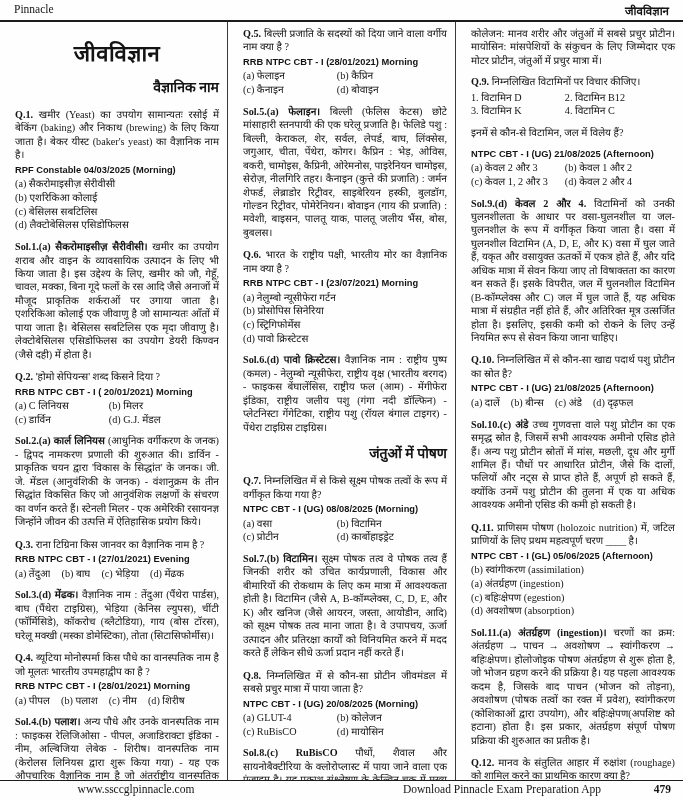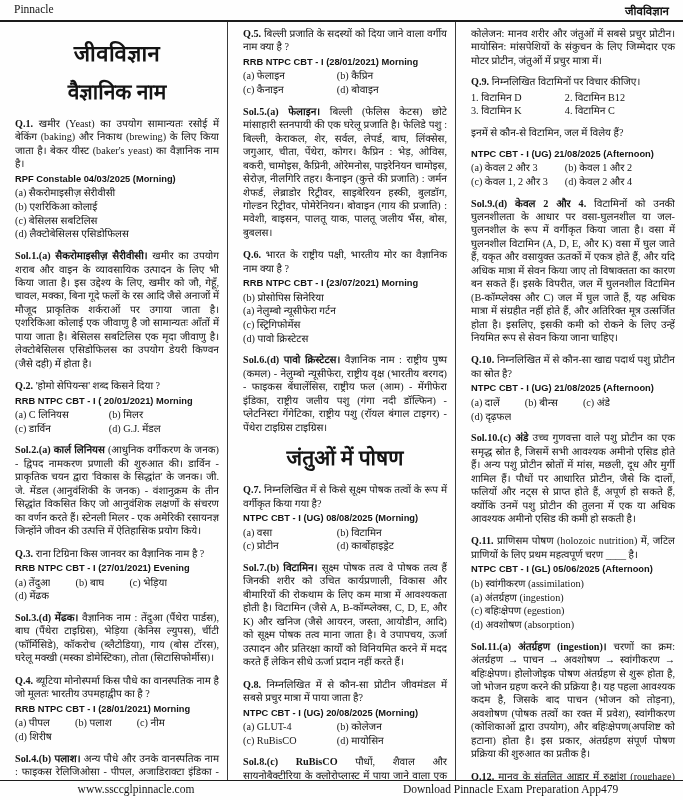--- a/index.html
+++ b/index.html
@@ -17,44 +17,44 @@
   main.content{flex:1;display:flex;overflow:hidden;}
   .col{
     flex:1 1 0;min-width:0;padding:5px 8px 0 15px;overflow:hidden;
   }
   .col + .col{border-left:1px solid #3a3a3a;}
   .chapter{
     text-align:center;font-size:22px;font-weight:bold;margin:10px 0 10px;
     letter-spacing:.5px;
   }
   .section-title{
-    text-align:center;font-size:21px;font-weight:bold;margin:6px 0 12px;
+    text-align:right;font-size:14px;font-weight:bold;margin:6px 0 12px;
   }
   p.q,p.sol,p.para{
     font-size:10.2px;line-height:1.32;text-align:justify;margin:0 0 2px;
   }
   p.sol{margin-bottom:9px;}
   p.para{margin-bottom:8px;}
   .q .qlabel,.sol .slabel,.sol .ans{font-weight:bold;}
   .exam{
     font-family:"Liberation Sans", sans-serif;font-weight:bold;
     font-size:9.3px;line-height:1.35;margin:0 0 1px;
   }
   .opts{font-size:10.2px;line-height:1.34;margin:0 0 8px;}
   .opts.grid{display:grid;grid-template-columns:46% 54%;}
-  .opts.inline{display:flex;flex-wrap:wrap;column-gap:25px;}
+  .opts.inline{display:flex;flex-wrap:wrap;column-gap:11px;}
   .opts .opt{white-space:nowrap;overflow:hidden;}
   .opts.stack .opt{display:block;}
   .page-footer{
     border-top:1.5px solid #1c1c1c;display:flex;align-items:center;
     font-size:11.5px;padding:2px 12px 5px 16px;
   }
   .ftr-site{width:240px;text-align:center;}
   .ftr-app{flex:1;text-align:right;}
-  .ftr-page{width:70px;text-align:left;}
+  .ftr-page{width:70px;text-align:right;font-weight:bold;}
 </style>
 </head>
 <body>
 
 <div class="page">
   <header class="page-header">
     <span class="hdr-left">Pinnacle</span>
     <span class="hdr-right">जीवविज्ञान</span>
   </header>
 
@@ -105,22 +105,22 @@
         <div class="opts grid">
           <div class="opt">(a) फेलाइन</div>
           <div class="opt">(b) कैप्रिन</div>
           <div class="opt">(c) कैनाइन</div>
           <div class="opt">(d) बोवाइन</div>
         </div>
         <p class="sol"><span class="slabel">Sol.5.(a) </span><span class="ans">फेलाइन। </span><span>बिल्ली (फेलिस केटस) छोटे मांसाहारी स्तनपायी की एक घरेलू प्रजाति है। फेलिडे पशु : बिल्ली, केराकल, शेर, सर्वल, लेपर्ड, बाघ, लिंक्सेस, जगुआर, चीता, पेंथेरा, कोगर। कैप्रिन : भेड़, ओविस, बकरी, चामोइस, कैप्रिनी, ओरेमनोस, पाइरेनियन चामोइस, सेरोज़, नीलगिरि तहर। कैनाइन (कुत्ते की प्रजाति) : जर्मन शेफर्ड, लेब्राडोर रिट्रीवर, साइबेरियन हस्की, बुलडॉग, गोल्डन रिट्रीवर, पोमेरेनियन। बोवाइन (गाय की प्रजाति) : मवेशी, बाइसन, पालतू याक, पालतू जलीय भैंस, बोस, बुबलस।</span></p>
         <p class="q"><span class="qlabel">Q.6. </span><span>भारत के राष्ट्रीय पक्षी, भारतीय मोर का वैज्ञानिक नाम क्या है ?</span></p>
         <p class="exam">RRB NTPC CBT - I (23/07/2021) Morning</p>
         <div class="opts stack">
+          <div class="opt">(a) नेलुम्बो न्यूसीफेरा गर्टन</div>
           <div class="opt">(b) प्रोसोपिस सिनेरिया</div>
-          <div class="opt">(a) नेलुम्बो न्यूसीफेरा गर्टन</div>
           <div class="opt">(c) स्ट्रिगिफोर्मेस</div>
           <div class="opt">(d) पावो क्रिस्टेटस</div>
         </div>
         <p class="sol"><span class="slabel">Sol.6.(d) </span><span class="ans">पावो क्रिस्टेटस। </span><span>वैज्ञानिक नाम : राष्ट्रीय पुष्प (कमल) - नेलुम्बो न्यूसीफेरा, राष्ट्रीय वृक्ष (भारतीय बरगद) - फाइकस बेंघालेंसिस, राष्ट्रीय फल (आम) - मेंगीफेरा इंडिका, राष्ट्रीय जलीय पशु (गंगा नदी डॉल्फिन) - प्लेटनिस्टा गेंगेटिका, राष्ट्रीय पशु (रॉयल बंगाल टाइगर) - पेंथेरा टाइग्रिस टाइग्रिस।</span></p>
         <h2 class="section-title">जंतुओं में पोषण</h2>
         <p class="q"><span class="qlabel">Q.7. </span><span>निम्नलिखित में से किसे सूक्ष्म पोषक तत्वों के रूप में वर्गीकृत किया गया है?</span></p>
         <p class="exam">NTPC CBT - I (UG) 08/08/2025 (Morning)</p>
         <div class="opts grid">
           <div class="opt">(a) वसा</div>
           <div class="opt">(b) विटामिन</div>

